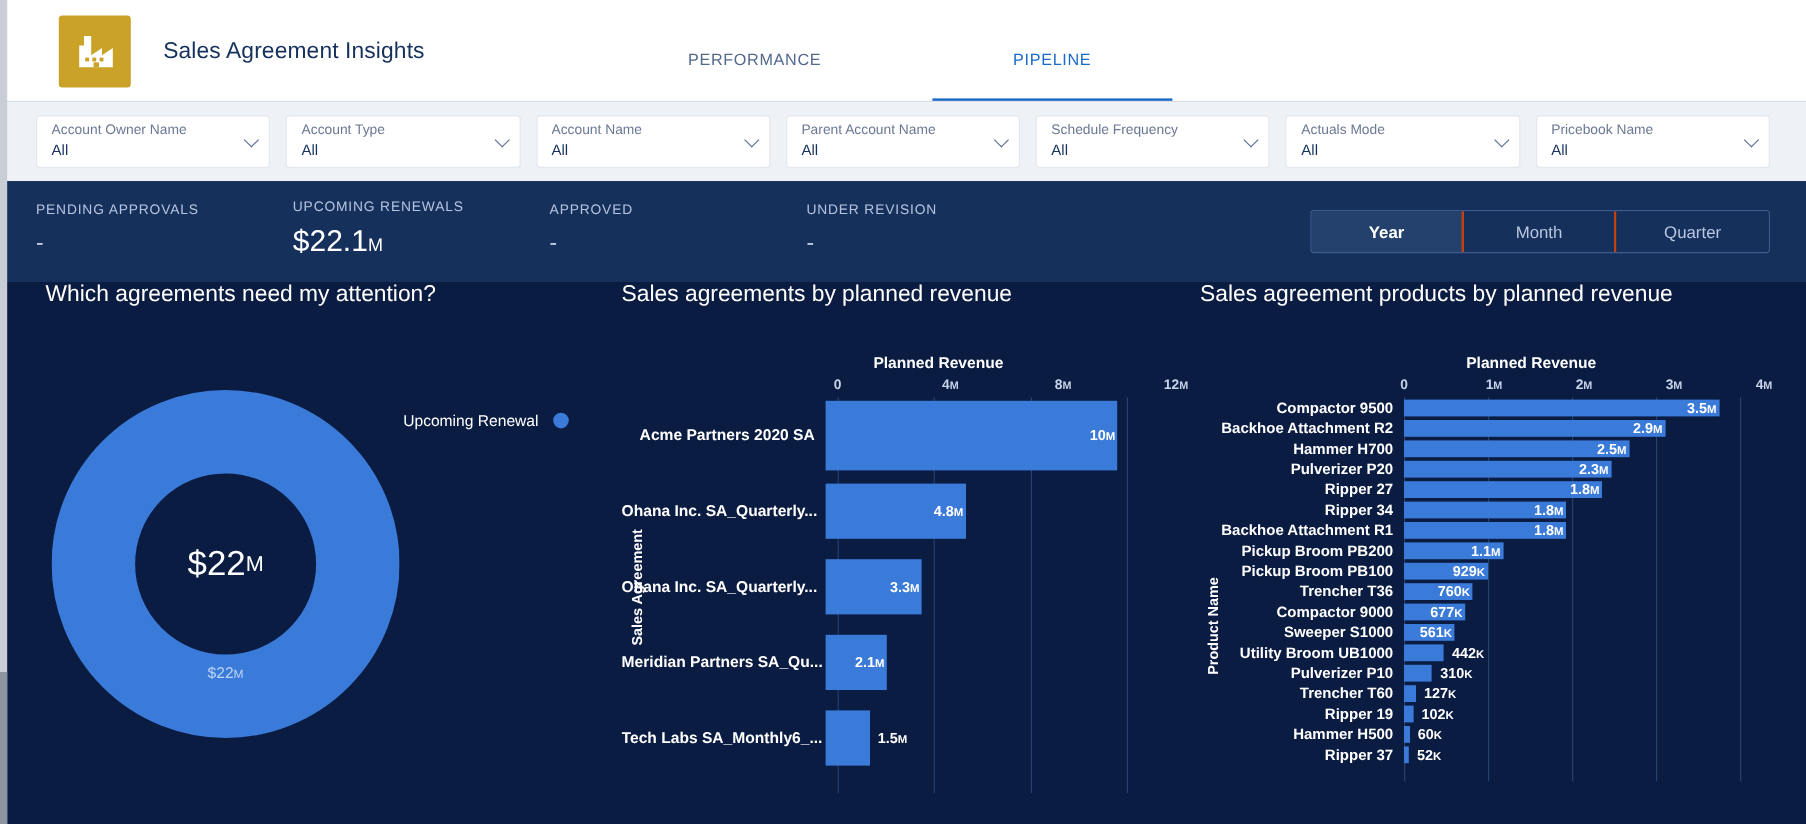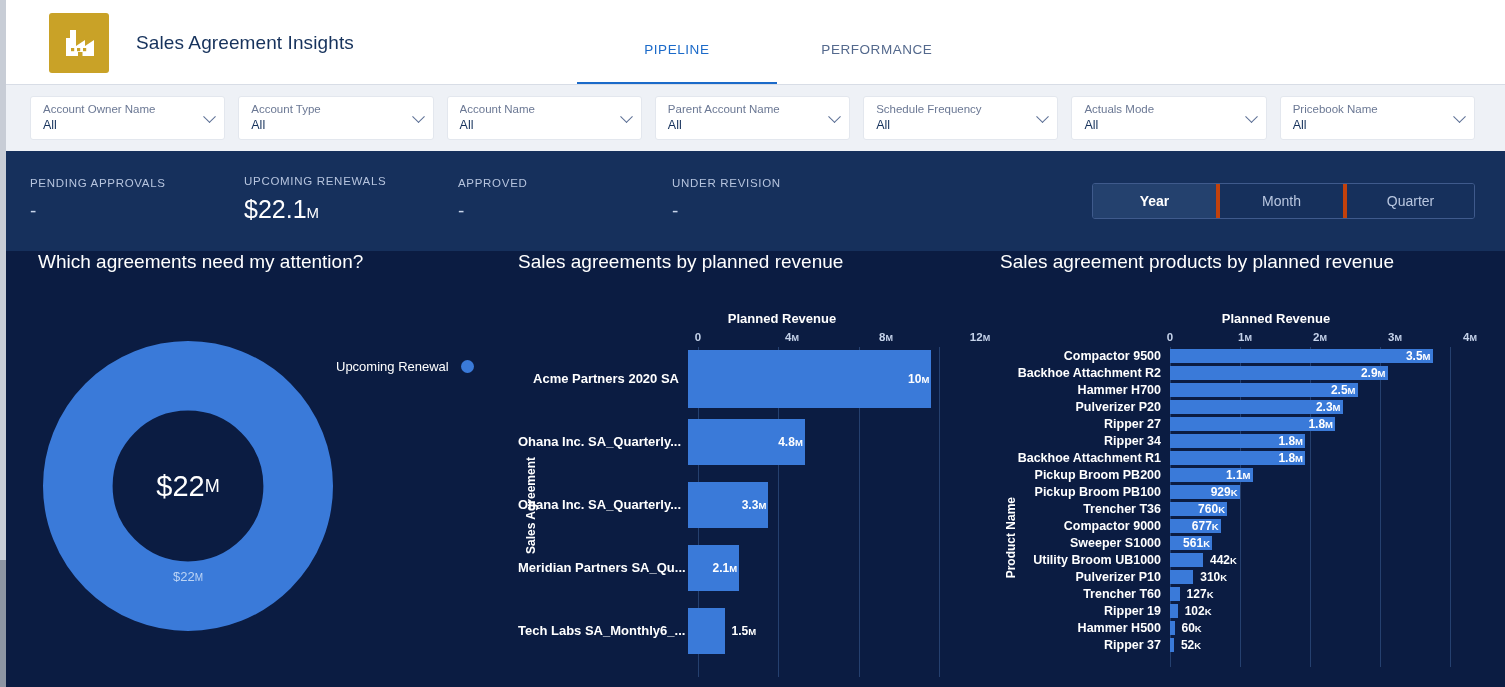--- a/index.html
+++ b/index.html
@@ -54,39 +54,39 @@
   .filter-label { font-size: 11.5px; color: #6b7894; line-height: 15px; white-space: nowrap; overflow: hidden; }
   .filter-value { font-size: 12.5px; color: #16325c; line-height: 17px; }
   .chev {
     position: absolute; right: 10px; top: 50%; width: 9px; height: 9px;
     border-right: 1.6px solid #5d7096; border-bottom: 1.6px solid #5d7096;
     transform: translateY(-65%) rotate(45deg);
   }
 
   
   .kpiband {
-    height: 100px; background: #16305c; display: flex; align-items: center;
+    height: 84px; background: #16305c; display: flex; align-items: center;
     padding: 0 30px; position: relative;
   }
   .kpi { width: 214px; }
   .kpi-label {
     font-size: 11.5px; letter-spacing: .7px; color: #b6c4de; margin-bottom: 8px;
   }
   .kpi-value { font-size: 25px; color: #ffffff; font-weight: 300; line-height: 28px; }
   .kpi-value .suffix { font-size: 15px; }
   .kpi-dash { font-size: 19px; color: #c9d5ea; line-height: 28px; }
 
   .toggle {
     position: absolute; right: 30px; top: 50%; transform: translateY(-50%);
     display: flex; border: 1px solid #3f5a8c; border-radius: 3px; overflow: hidden;
   }
   .toggle-btn {
     width: 127px; height: 34px; display: flex; align-items: center; justify-content: center;
     font-size: 14px; color: #b9c7e0; background: #16305c; cursor: pointer;
-    border-right: 4px solid #c2410c;
+    border-right: 2px solid #c2410c;
   }
   .toggle-btn:last-child { border-right: none; }
   .toggle-btn.sel { background: #24416e; color: #ffffff; font-weight: bold; }
 
   
   .charts { position: relative; height: 448px; background: #0b1c42; }
   .panel { position: absolute; top: 0; }
   .panel-title { font-size: 19px; color: #ffffff; font-weight: 400; }
 
   .p1 { left: 38px; width: 460px; }
@@ -177,22 +177,22 @@
           <path fill="#ffffff" d="M4 10 L4 28 L32 28 L32 12 L23 18 L23 12 L14 18 L14 2 L8 2 L8 10 Z"></path>
           <rect x="9" y="20" width="3.2" height="3.2" fill="#c9a227"></rect>
           <rect x="15" y="20" width="3.2" height="3.2" fill="#c9a227"></rect>
           <rect x="21" y="20" width="3.2" height="3.2" fill="#c9a227"></rect>
           <rect x="16" y="24" width="4.5" height="4" fill="#c9a227"></rect>
         </svg>
       </div>
       <div class="brand-title">Sales Agreement Insights</div>
     </div>
     <div class="tabs">
+      <div class="tab t1">PERFORMANCE</div>
       <div class="tab t2 active">PIPELINE</div>
-      <div class="tab t1">PERFORMANCE</div>
     </div>
     <div class="header-rule"></div>
   </div>
 
   <div class="filterbar">
     <div class="filter">
       <div class="filter-label">Account Owner Name</div>
       <div class="filter-value">All</div>
       <span class="chev"></span>
     </div>

